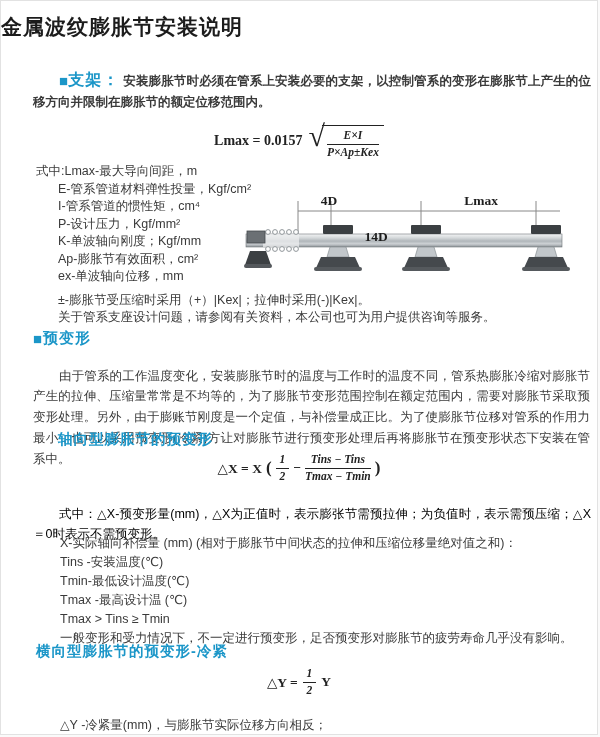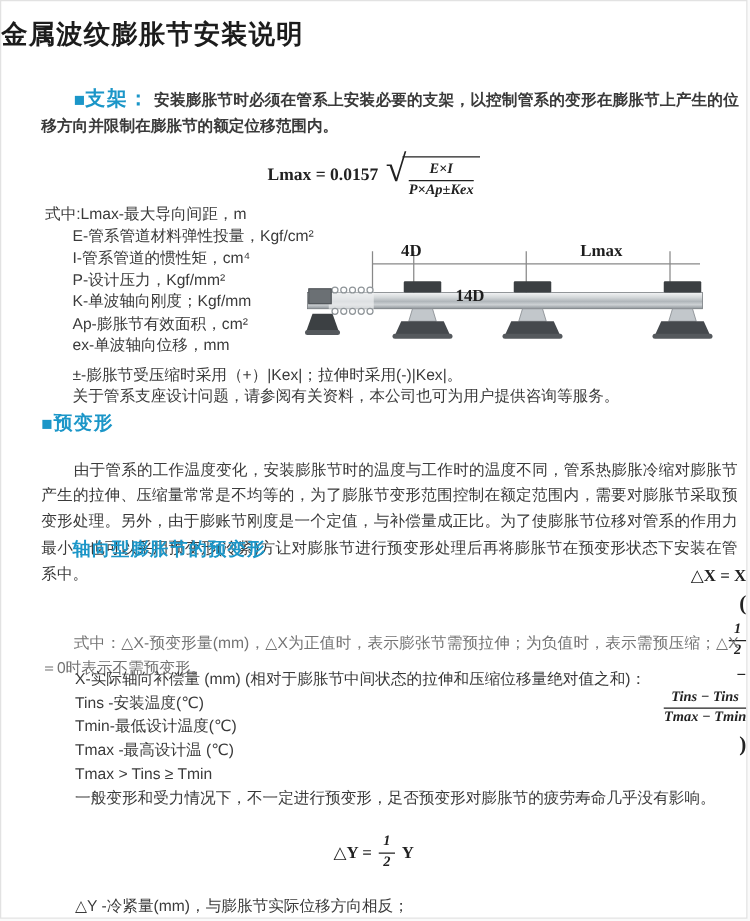--- a/index.html
+++ b/index.html
@@ -45,24 +45,24 @@
   .dim-label{position:absolute;top:0;font-family:"Liberation Serif","DejaVu Serif",serif;font-weight:bold;font-size:13.5px;color:#1d1d1d;transform:translateX(-50%);}
   
   .h-block{font-size:15px;font-weight:bold;color:#1b96c8;letter-spacing:1px;}
   .h-predeform{top:328px;left:32px;}
   .p-predeform{
     top:352px;left:32px;width:557px;font-size:12.5px;color:#3a3a3a;
     line-height:20.8px;text-align:justify;text-indent:26px;
   }
   .h-sub{font-size:14.5px;font-weight:bold;color:#1b96c8;letter-spacing:1px;}
   .h-axial{top:429px;left:57px;}
-  .formula-2{top:452px;left:0;width:100%;display:flex;justify-content:center;align-items:flex-end;font-size:13.5px;font-weight:bold;gap:4px;flex-direction:column;}
+  .formula-2{top:452px;left:0;width:100%;display:flex;justify-content:center;align-items:center;font-size:13.5px;font-weight:bold;gap:4px;}
   .paren{font-size:17px;font-weight:bold;}
   .p-axial-explain{
-    top:490px;left:32px;width:558px;font-size:12.5px;color:#737373;
+    top:490px;left:32px;width:558px;font-size:12.5px;color:#000000;
     line-height:20px;text-align:justify;text-indent:26px;
   }
   .axial-items{top:533px;left:59px;font-size:12.5px;color:#3a3a3a;}
   .axial-items .ax-line{height:19px;line-height:19px;white-space:nowrap;}
   .h-lateral{top:641px;left:35px;}
   .formula-3{top:666px;left:0;width:100%;display:flex;justify-content:center;align-items:center;font-size:13.5px;font-weight:bold;gap:5px;}
   .p-final{top:703px;left:59px;font-size:12.5px;color:#3a3a3a;}
 </style>
 </head>
 <body>
@@ -186,20 +186,21 @@
 
   <div class="abs axial-items">
     <div class="ax-line">X-实际轴向补偿量 (mm) (相对于膨胀节中间状态的拉伸和压缩位移量绝对值之和)：</div>
     <div class="ax-line">Tins -安装温度(℃)</div>
     <div class="ax-line">Tmin-最低设计温度(℃)</div>
     <div class="ax-line">Tmax -最高设计温 (℃)</div>
     <div class="ax-line">Tmax &gt; Tins ≥ Tmin</div>
     <div class="ax-line">一般变形和受力情况下，不一定进行预变形，足否预变形对膨胀节的疲劳寿命几乎没有影响。</div>
   </div>
 
+  <div class="abs h-sub h-lateral">横向型膨胀节的预变形-冷紧</div>
 
   <div class="abs formula formula-3">
     <span>△Y =</span>
     <span class="frac">
       <span class="num">1</span>
       <span class="den">2</span>
     </span>
     <span>Y</span>
   </div>
 

